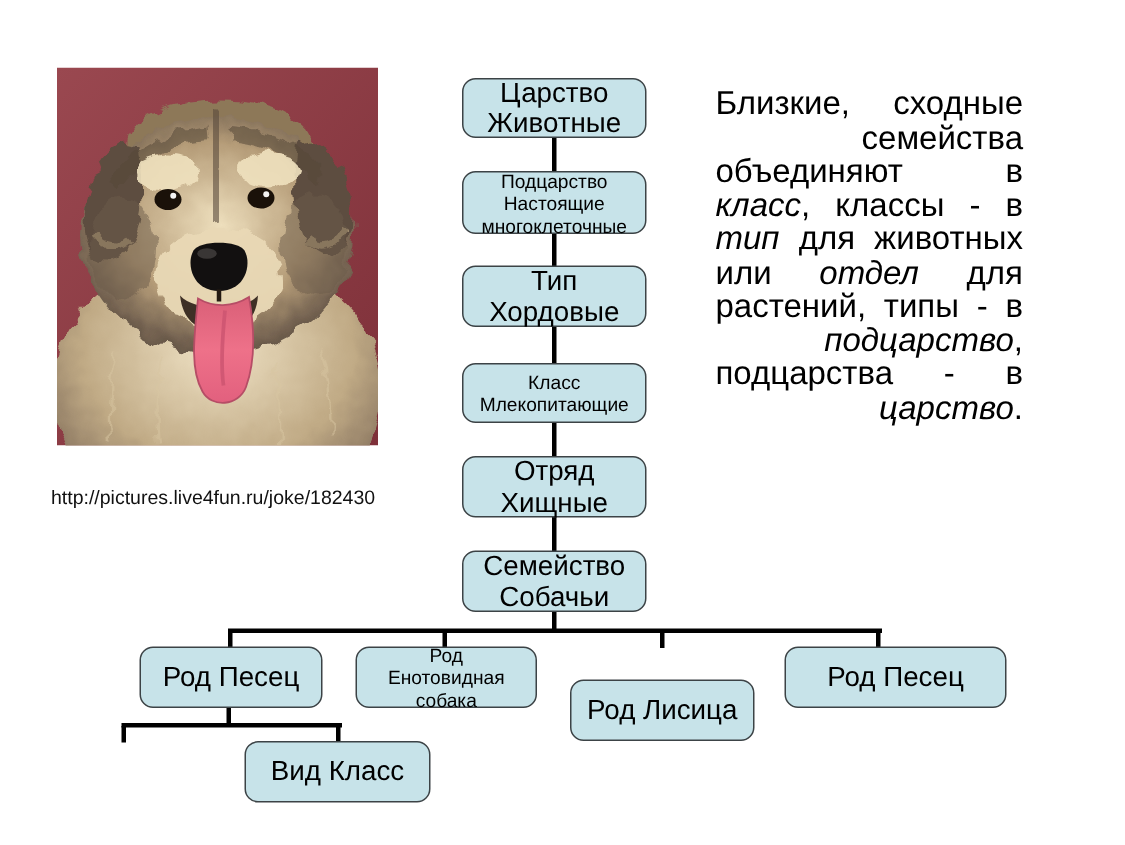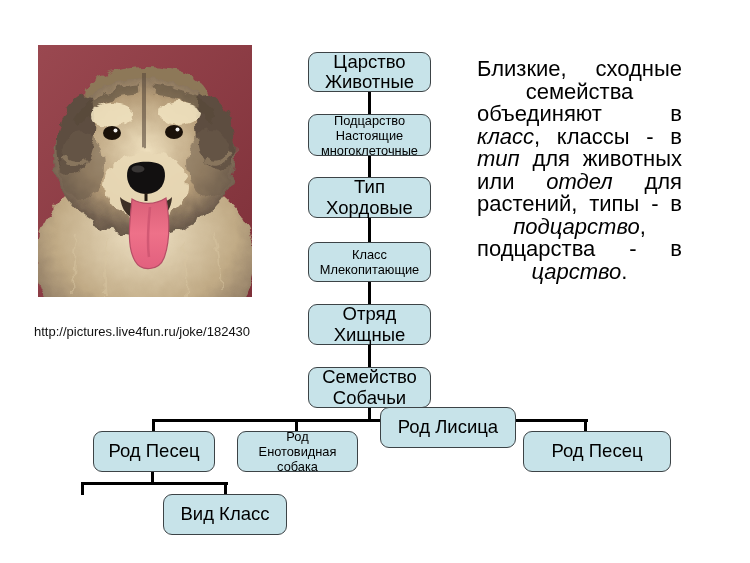--- a/index.html
+++ b/index.html
@@ -13,21 +13,21 @@
         display:flex;align-items:center;justify-content:center;text-align:center;
         box-sizing:border-box;}
   .tbox span{white-space:pre-line;display:block;}
   .lg{font-size:18.5px;line-height:20.5px;}
   .sm{font-size:12.8px;line-height:15px;}
   .vline,.hline{position:absolute;background:var(--connector,#000);}
   .vline{width:3px;}
   .hline{height:3px;}
   .para{position:absolute;left:477px;top:58px;width:205px;
         font-size:22px;line-height:22.5px;}
-  .pline{text-align:center;}
+  .pline{text-align:right;}
   .pline.just{text-align:justify;text-align-last:justify;}
   .it{font-style:italic;}
 </style>
 </head>
 <body>
 
 <div class="slide">
 
   <div class="photo">
     <svg width="214" height="252" viewBox="0 0 214 252">
@@ -138,21 +138,21 @@
     </div>
 
   <div class="tbox lg" style="left:93px;top:431px;width:122px;height:41px">
       <span>Род Песец</span>
     </div>
   <div class="tbox sm" style="left:237px;top:431px;width:121px;height:41px">
       <span>Род
 Енотовидная
 собака</span>
     </div>
-  <div class="tbox lg" style="left:380px;top:407px;width:136px;height:41px">
+  <div class="tbox lg" style="left:380px;top:453px;width:123px;height:41px">
       <span>Род Лисица</span>
     </div>
   <div class="tbox lg" style="left:523px;top:431px;width:148px;height:41px">
       <span>Род Песец</span>
     </div>
 
   <div class="tbox lg" style="left:163px;top:494px;width:124px;height:41px">
       <span>Вид Класс</span>
     </div>
 

